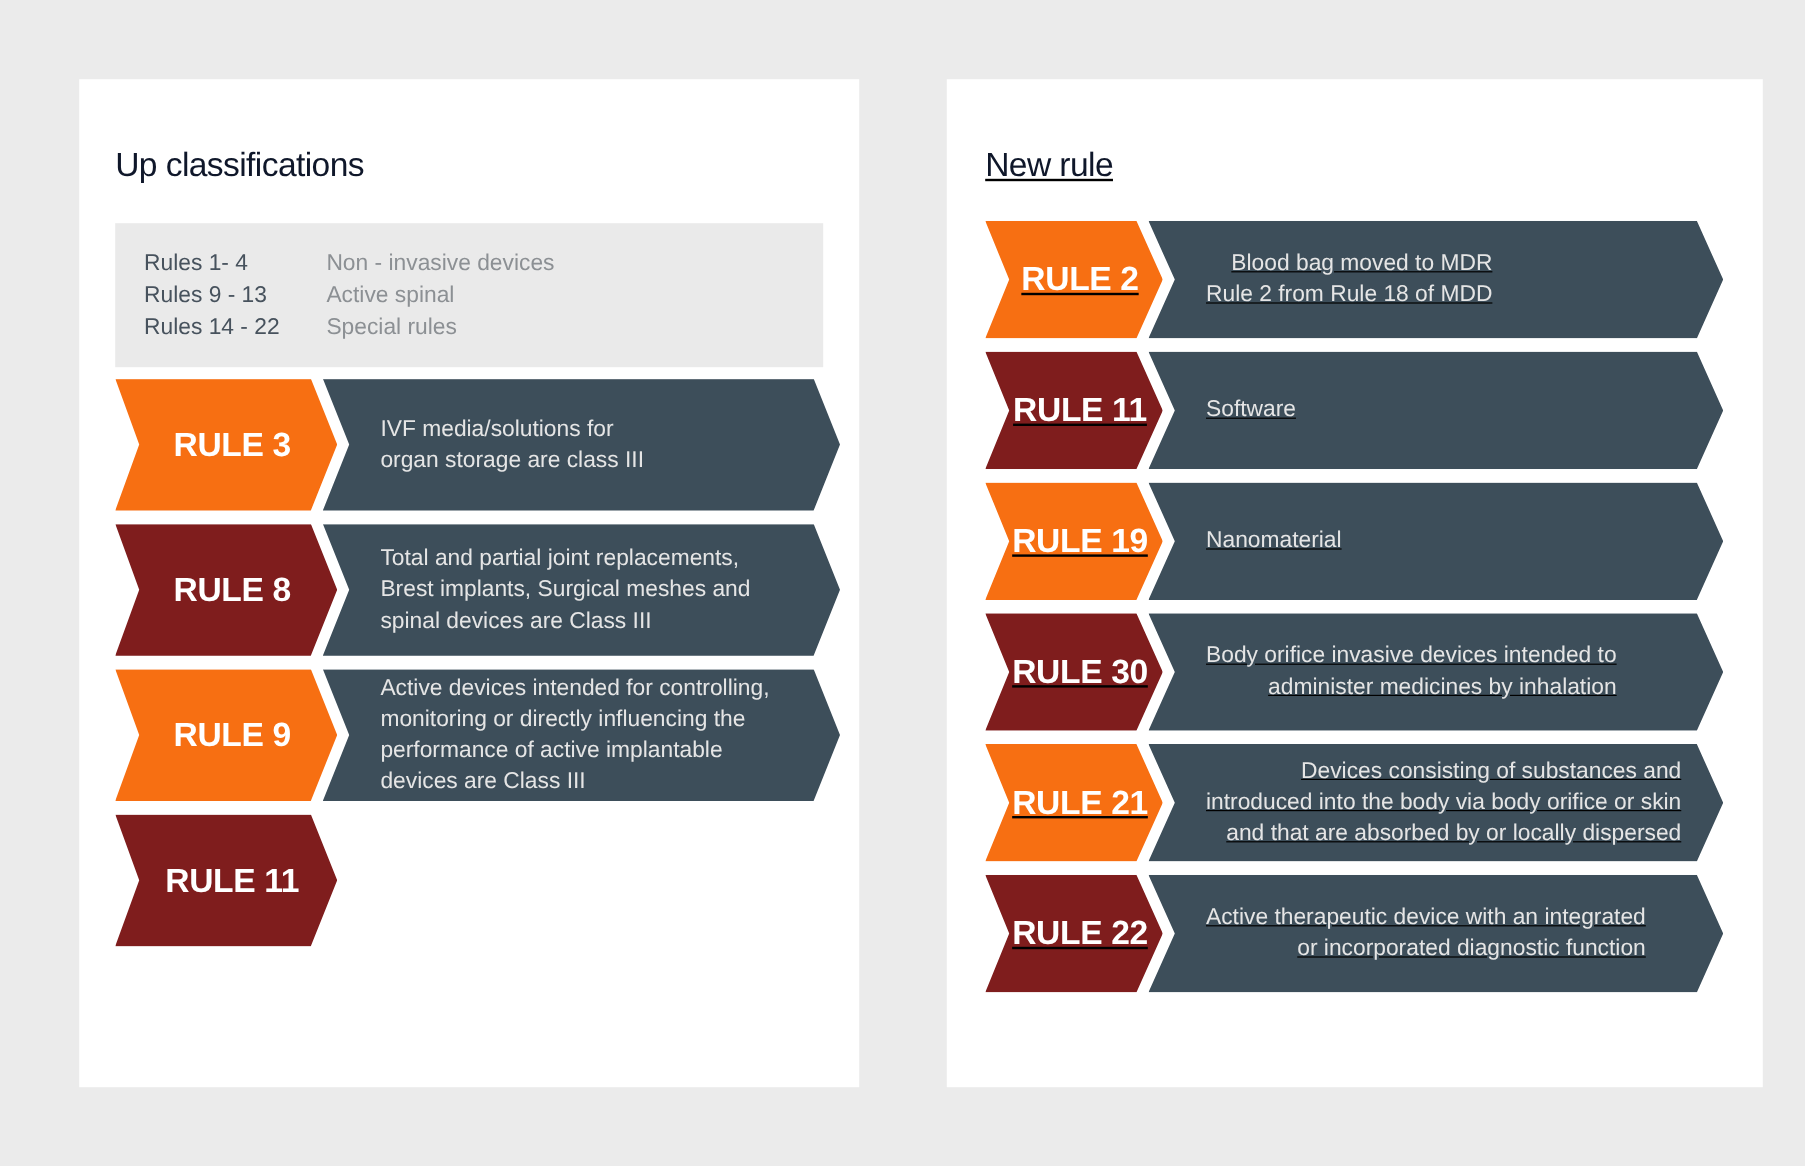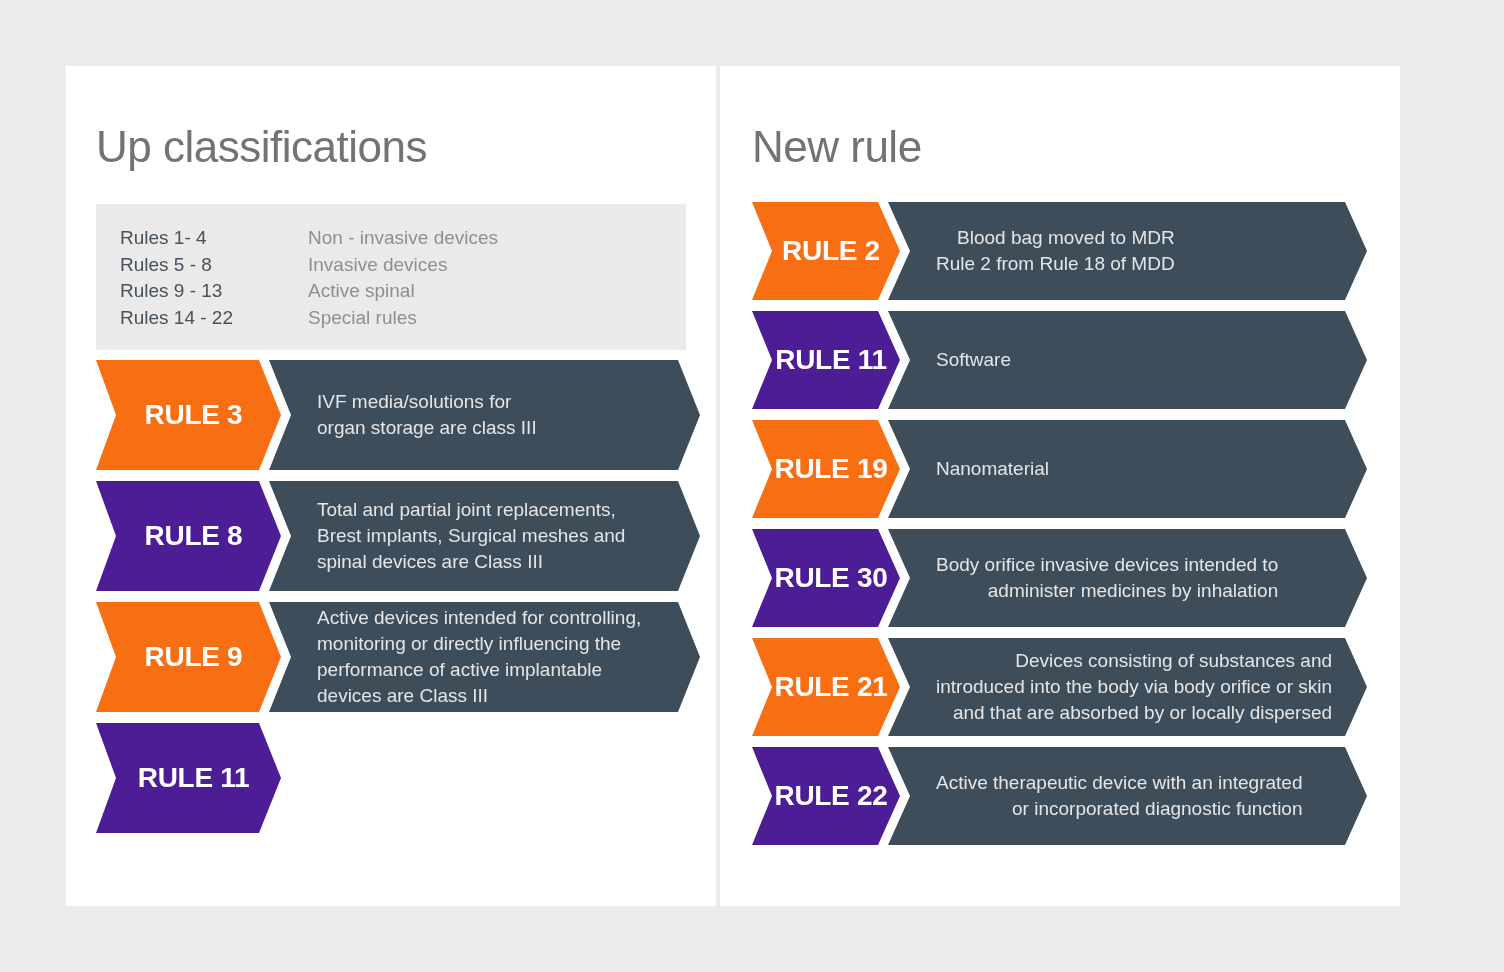--- a/index.html
+++ b/index.html
@@ -11,60 +11,60 @@
   }
   .canvas { position: relative; width: 1504px; height: 972px; }
 
   .panel {
     position: absolute;
     top: 66px;
     height: 840px;
     background: #FFFFFF;
   }
   .panel-left  { left: 66px;  width: 650px; }
-  .panel-right { left: 720px; width: 680px; }
+  .panel-right { left: 789px; width: 680px; text-decoration: underline; }
 
   .panel-title {
-    font-size: 44px;
+    font-size: 28px;
     font-weight: 400;
     letter-spacing: -0.5px;
-    color: #737373;
+    color: #0f172a;
   }
   .panel-left  .panel-title { margin: 56px 0 0 30px; }
   .panel-right .panel-title { margin: 56px 0 0 32px; }
 
   .legend {
     margin: 32px 30px 0 30px;
     background: #EAEAEA;
     padding: 21px 20px 19px 24px;
   }
   .legend-row { display: flex; font-size: 19px; line-height: 26.5px; gap: 24px; }
   .legend-range { width: 128px; color: #47525D; flex: none; }
-  .legend-label { color: #8C9094; margin-left: 36px; }
+  .legend-label { color: #8C9094; }
 
   .rows { display: block; }
   .panel-left  .rows { margin: 10px 16px 0 30px; }
   .panel-right .rows { margin: 30px 33px 0 32px; text-align: right; }
 
   .rule-row { display: flex; margin-bottom: 11px; }
   .panel-left  .rule-row { height: 110px; }
   .panel-right .rule-row { height: 98px; }
 
   .chev { position: relative; }
   .chev.lead {
     flex: none;
     display: flex;
     align-items: center;
     justify-content: center;
     clip-path: polygon(0 0, calc(100% - 22px) 0, 100% 50%, calc(100% - 22px) 100%, 0 100%, 20px 50%);
   }
   .panel-left  .chev.lead { width: 185px; }
   .panel-right .chev.lead { width: 148px; }
   .chev.lead.orange { background: #F76F12; }
-  .chev.lead.amber  { background: #4c1d95; }
+  .chev.lead.amber  { background: #7f1d1d; }
 
   .chev.body {
     flex: 1;
     margin-left: -12px;
     background: #3D4E5A;
     display: flex;
     align-items: center;
     padding: 0 34px 0 48px;
     clip-path: polygon(0 0, calc(100% - 22px) 0, 100% 50%, calc(100% - 22px) 100%, 0 100%, 22px 50%);
   }
@@ -90,24 +90,20 @@
 <div class="canvas">
 
   <section class="panel panel-left">
     <h1 class="panel-title">Up classifications</h1>
     <div class="legend" id="legend">
         <div class="legend-row">
           <span class="legend-range">Rules 1- 4</span>
           <span class="legend-label">Non - invasive devices</span>
         </div>
         <div class="legend-row">
-          <span class="legend-range">Rules 5 - 8</span>
-          <span class="legend-label">Invasive devices</span>
-        </div>
-        <div class="legend-row">
           <span class="legend-range">Rules 9 - 13</span>
           <span class="legend-label">Active spinal</span>
         </div>
         <div class="legend-row">
           <span class="legend-range">Rules 14 - 22</span>
           <span class="legend-label">Special rules</span>
         </div>
       </div>
     <div class="rows" id="left-rows">
         <div class="rule-row">

